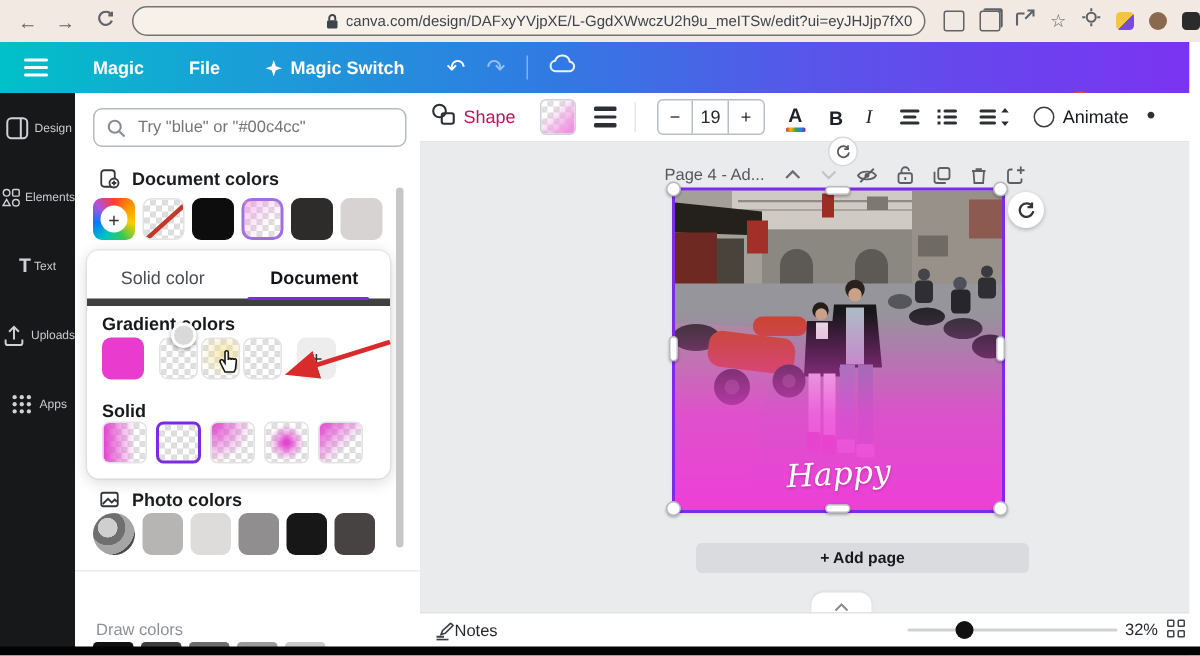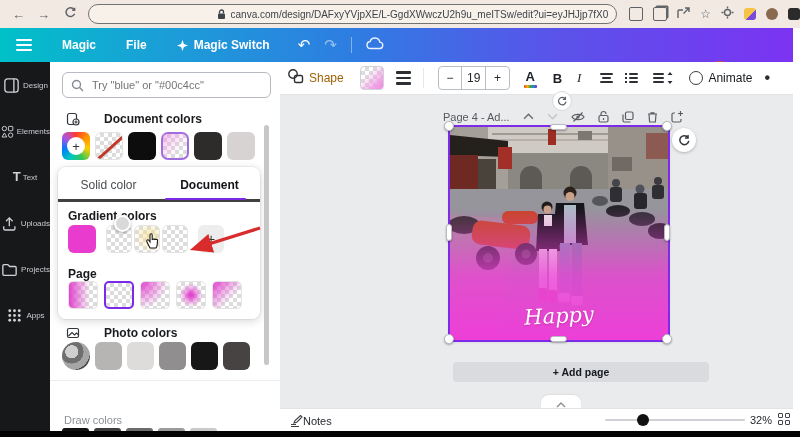--- a/index.html
+++ b/index.html
@@ -38,59 +38,59 @@
   .railitem{height:46px;display:flex;align-items:center;justify-content:center;gap:2px;}
   .railitem svg{display:block;}
   .raillabel{font-size:8px;color:#c9ccd1;}
   .railT{font-size:13px;font-weight:700;color:#ced1d6;line-height:14px;}
   
   .panel{left:50px;top:62px;width:230px;height:370px;background:#fff;}
   .search{left:12px;top:10px;width:191px;height:24px;border:1px solid #b6bac1;border-radius:6px;
           display:flex;align-items:center;gap:6px;padding:0 8px;}
   .search input{border:none;outline:none;width:150px;font-size:11px;color:#3b3f45;background:transparent;
           font-family:"Liberation Sans",sans-serif;}
-  .sechead{display:flex;align-items:center;gap:24px;font-size:12px;font-weight:700;color:#1a1c1f;}
+  .sechead{display:flex;align-items:center;gap:8px;font-size:12px;font-weight:700;color:#1a1c1f;}
   .swrow{display:flex;gap:5px;}
   .sw{width:28px;height:28px;border-radius:6px;box-sizing:border-box;}
   .checker{background-color:#fff;background-image:
       linear-gradient(45deg,#dcdcdc 25%,transparent 25%,transparent 75%,#dcdcdc 75%),
       linear-gradient(45deg,#dcdcdc 25%,transparent 25%,transparent 75%,#dcdcdc 75%);
       background-size:8px 8px;background-position:0 0,4px 4px;}
   .sw-none{position:relative;border:1px solid #e2e2e2;overflow:hidden;}
   .sw-none::after{content:"";position:absolute;left:-4px;top:12px;width:40px;height:3px;background:#c0392b;
       transform:rotate(-42deg);}
   .sw-add{position:relative;background:conic-gradient(#ff3b30,#ff9500,#ffcc00,#34c759,#00c7be,#007aff,#af52de,#ff3b30);}
   .sw-add i{position:absolute;left:5px;top:5px;width:18px;height:18px;border-radius:50%;background:#fff;
       font-style:normal;font-size:13px;color:#333;display:flex;align-items:center;justify-content:center;}
   .sw-selgrad{position:relative;border:2px solid #a06ee0;border-radius:7px;}
   .sw-selgrad::after{content:"";position:absolute;inset:0;background:linear-gradient(135deg,rgba(242,140,226,.55),rgba(242,140,226,0) 70%);}
   .popup{left:8px;top:105px;width:202px;height:152px;background:#fff;border-radius:8px;
          box-shadow:0 0 0 1px rgba(0,0,0,.05),0 2px 10px rgba(0,0,0,.16);}
-  .tabs{position:absolute;left:0;top:4px;width:100%;height:28px;display:flex;border-bottom:3px solid #404040;}
+  .tabs{position:absolute;left:0;top:4px;width:100%;height:28px;display:flex;border-bottom:5px solid #404040;}
   .tab{flex:1;display:flex;align-items:center;justify-content:center;font-size:12px;color:#4a4d52;}
   .tab.active{color:#121418;font-weight:700;}
   .tabline{position:absolute;left:53%;top:31px;width:40%;height:2px;background:#7d2ae8;border-radius:1px;}
   .subhead{font-size:12px;font-weight:700;color:#17191c;}
   .gsw{position:absolute;width:26px;height:28px;border-radius:6px;box-sizing:border-box;border:1px solid #e3e3e3;}
   .plusbtn{position:absolute;width:26px;height:28px;border-radius:6px;background:#ededed;color:#333;
            font-size:14px;display:flex;align-items:center;justify-content:center;}
   .knob{position:absolute;width:13px;height:13px;border-radius:50%;background:#d9d9d9;border:2px solid #fff;
         box-shadow:0 1px 3px rgba(0,0,0,.35);}
   .stylesw{position:absolute;width:30px;height:28px;border-radius:5px;box-sizing:border-box;border:1px solid #e3e3e3;overflow:hidden;}
   .stylesw i{position:absolute;inset:0;display:block;}
   .photocirc{width:28px;height:28px;border-radius:50%;
       background:radial-gradient(circle at 35% 35%,#cfcfcf 0 25%,#6f6f6f 26% 45%,#a5a5a5 46% 70%,#4a4a4a 71%);}
   .psw{width:27px;height:28px;border-radius:6px;}
   .graylabel{font-size:11px;color:#8d9197;}
   .scrollbar{left:214px;top:63px;width:5px;height:240px;background:#c7c7c7;border-radius:3px;}
   
   .canvas{left:280px;top:62px;width:513px;height:370px;background:#eaebed;}
   .toolbar{position:absolute;left:0;top:0;width:513px;height:32px;background:#fff;border-bottom:1px solid #e3e4e6;
            display:flex;align-items:center;}
-  .tlabel{font-size:12px;color:#a16207;}
+  .tlabel{font-size:12px;color:#be185d;}
   .fillsw{width:22px;height:22px;border-radius:4px;border:1px solid #cfd3d9;position:relative;overflow:hidden;}
   .fillsw::after{content:"";position:absolute;inset:0;background:linear-gradient(135deg,rgba(244,150,228,0) 30%,#f095e2 85%);}
   .blines{display:flex;flex-direction:column;gap:3px;width:15px;}
   .blines i{height:2.5px;background:#2c2f34;border-radius:1px;}
   .vsep{width:1px;height:20px;background:#e6e7e9;}
   .fontbox{width:96px;height:22px;border:1px solid #b9bdc4;border-radius:4px;display:flex;align-items:center;
            justify-content:space-between;padding:0 7px;font-size:11.5px;color:#24272b;}
   .stepper{width:70px;height:22px;border:1px solid #b9bdc4;border-radius:4px;display:flex;align-items:stretch;
            font-size:12px;color:#24272b;}
   .stepper .cell{flex:1;display:flex;align-items:center;justify-content:center;}
@@ -114,21 +114,21 @@
          font-family:"DejaVu Serif",serif;font-style:italic;font-size:21px;
          text-shadow:0 1px 2px rgba(120,10,90,.35);transform:rotate(-3deg);}
   .handle{position:absolute;width:10px;height:10px;border-radius:50%;background:#fff;border:1px solid #b9b9c2;
           box-shadow:0 1px 2px rgba(0,0,0,.3);box-sizing:border-box;}
   .hbar{position:absolute;background:#fff;border:1px solid #b9b9c2;box-shadow:0 1px 2px rgba(0,0,0,.3);
         border-radius:3px;box-sizing:border-box;}
   .rotatebtn{position:absolute;left:392px;top:66px;width:24px;height:24px;border-radius:50%;background:#fff;
              box-shadow:0 1px 3px rgba(0,0,0,.25);display:flex;align-items:center;justify-content:center;}
   .minirotate{position:absolute;left:272px;top:29px;width:18px;height:18px;border-radius:50%;background:#fff;
              border:1px solid #d8d8d8;display:flex;align-items:center;justify-content:center;}
-  .addpage{position:absolute;left:173px;top:300px;width:256px;height:20px;background:#d9dbdf;border-radius:4px;
+  .addpage{position:absolute;left:184px;top:300px;width:222px;height:20px;background:#d9dbdf;border-radius:4px;
            display:flex;align-items:center;justify-content:center;font-size:10.5px;font-weight:700;color:#16191d;}
   .statusbar{position:absolute;left:0;top:346px;width:513px;height:24px;background:#fff;border-top:1px solid #e2e3e5;
              display:flex;align-items:center;font-size:11px;color:#25282d;}
   .notch{position:absolute;left:261px;top:333px;width:40px;height:13px;background:#fff;border-radius:8px 8px 0 0;
          display:flex;align-items:flex-end;justify-content:center;box-shadow:0 -1px 2px rgba(0,0,0,.06);}
   .slidertrack{position:absolute;left:325px;top:357px;width:140px;height:2px;background:#cfd1d4;border-radius:1px;}
   .sliderthumb{position:absolute;left:357px;top:351.5px;width:12px;height:12px;border-radius:50%;background:#111;}
   .gridic{position:absolute;left:498px;top:351px;display:grid;grid-template-columns:5px 5px;gap:2px;}
   .gridic i{width:5px;height:5px;border:1.4px solid #3f4248;border-radius:1px;box-sizing:border-box;display:block;}
   .whitestrip{left:793px;top:28px;width:7px;height:409px;background:#fff;}
@@ -228,26 +228,20 @@
     </div>
     <div class="railitem">
       <svg width="19" height="19" viewBox="0 0 20 20" fill="none" stroke="#ced1d6" stroke-width="1.4">
           <path d="M4 13 v2.5 a1.5 1.5 0 0 0 1.5 1.5 h9 a1.5 1.5 0 0 0 1.5 -1.5 V13"></path>
           <line x1="10" y1="4" x2="10" y2="13"></line>
           <polyline points="6.5,7.5 10,4 13.5,7.5"></polyline>
         </svg>
       <span class="raillabel">Uploads</span>
     </div>
     <div class="railitem">
-      <svg width="19" height="19" viewBox="0 0 20 20" fill="none" stroke="#ced1d6" stroke-width="1.4">
-          <path d="M3 6 a1.2 1.2 0 0 1 1.2 -1.2 h4 l2 2 h5.6 a1.2 1.2 0 0 1 1.2 1.2 v7 a1.2 1.2 0 0 1 -1.2 1.2 H4.2 A1.2 1.2 0 0 1 3 15 z"></path>
-        </svg>
-      <span class="raillabel">Projects</span>
-    </div>
-    <div class="railitem">
       <svg width="19" height="19" viewBox="0 0 20 20" fill="#ced1d6">
           <circle cx="5" cy="5" r="1.5"></circle>
           <circle cx="10" cy="5" r="1.5"></circle>
           <circle cx="15" cy="5" r="1.5"></circle>
           <circle cx="5" cy="10" r="1.5"></circle>
           <circle cx="10" cy="10" r="1.5"></circle>
           <circle cx="15" cy="10" r="1.5"></circle>
           <circle cx="5" cy="15" r="1.5"></circle>
           <circle cx="10" cy="15" r="1.5"></circle>
           <circle cx="15" cy="15" r="1.5"></circle>
@@ -297,21 +291,21 @@
       <div class="gsw checker" style="left:76px;top:58px;">
         <i style="position:absolute;inset:0;background:radial-gradient(circle at 60% 40%,rgba(244,222,140,.7),rgba(244,222,140,0) 75%);display:block;"></i>
       </div>
       <div class="gsw checker" style="left:104px;top:58px;"></div>
       <div class="plusbtn" style="left:140px;top:58px;">+</div>
       <div class="knob" style="left:56px;top:48px;"></div>
       <svg class="abs" style="left:86px;top:64px;" width="16" height="18" viewBox="0 0 16 18">
           <path d="M6 17 L3 11 c-1 -2 1 -3 2 -1.5 l1 1.5 V4 c0 -1.6 2.2 -1.6 2.2 0 V9 c0 -1.4 2 -1.4 2 0 c0 -1.2 1.8 -1.2 1.8 0 c0 -1 1.6 -1 1.6 0.3 L13 15 l-1 2 z" fill="#fff" stroke="#1a1a1a" stroke-width="1.1"></path>
         </svg>
 
-      <div class="abs subhead" style="left:10px;top:100px;">Page</div>
+      <div class="abs subhead" style="left:10px;top:100px;">Solid</div>
       <div class="stylesw checker" style="left:10px;top:114px;">
           <i style="background:linear-gradient(90deg,#e245cf,rgba(226,69,207,0) 75%);"></i>
         </div>
       <div class="stylesw checker" style="left:46px;top:114px;border:2px solid #7d2ae8;"></div>
       <div class="stylesw checker" style="left:82px;top:114px;">
           <i style="background:radial-gradient(circle at 0% 0%,#e245cf,rgba(226,69,207,0) 70%);"></i>
         </div>
       <div class="stylesw checker" style="left:118px;top:114px;">
           <i style="background:radial-gradient(circle at 50% 50%,#e245cf 8%,rgba(226,69,207,.5) 32%,rgba(226,69,207,0) 62%);"></i>
         </div>

